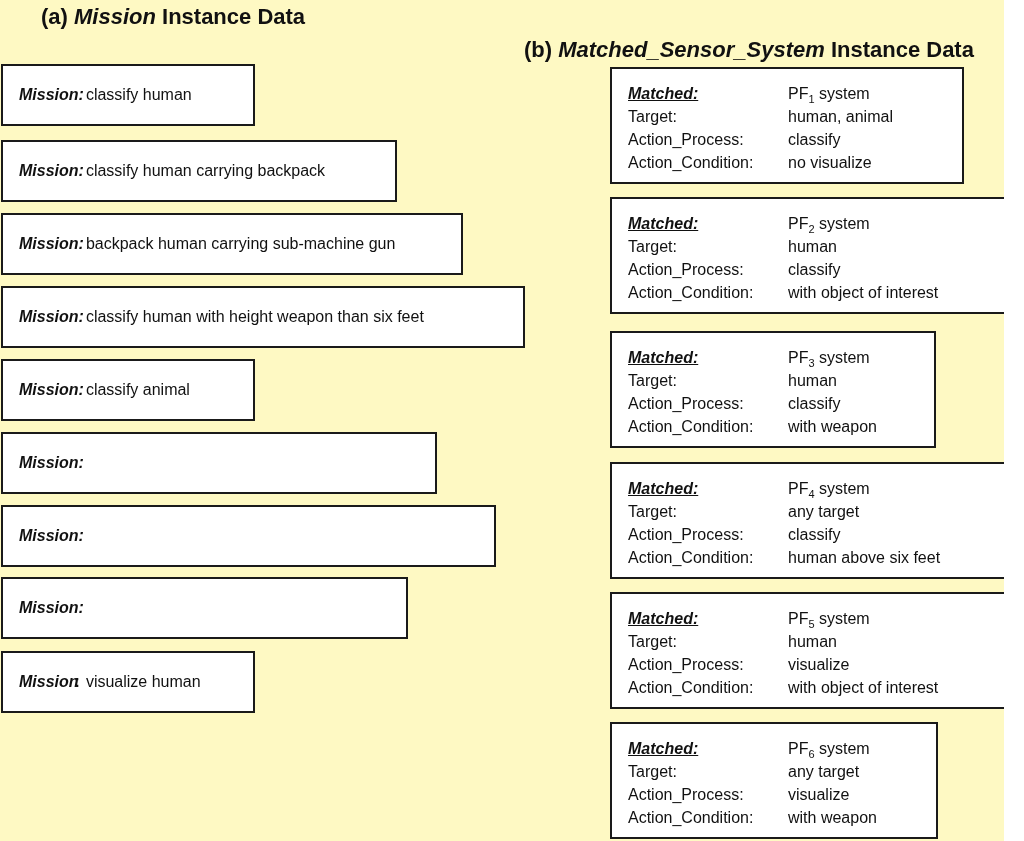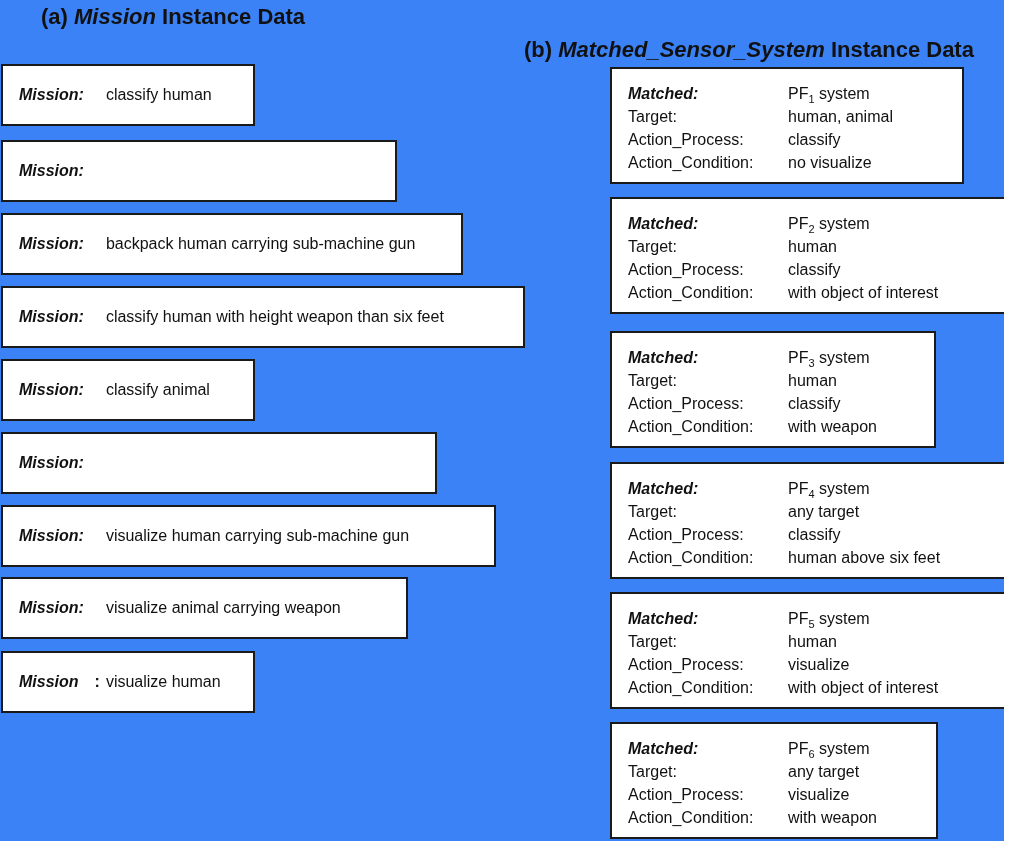--- a/index.html
+++ b/index.html
@@ -4,21 +4,21 @@
 <style>
   html, body {
     margin: 0;
     padding: 0;
     background: #ffffff;
   }
   .canvas {
     position: relative;
     width: 1004px;
     height: 841px;
-    background: #3b82f6;
+    background: #fef9c3;
     font-family: "Liberation Sans", sans-serif;
     color: #111111;
     overflow: hidden;
   }
   .panel-title {
     position: absolute;
     top: 4px;
     font-size: 22px;
     font-weight: bold;
     white-space: nowrap;
@@ -36,21 +36,21 @@
     background: #ffffff;
     display: flex;
     align-items: center;
     padding-left: 16px;
     font-size: 16px;
     white-space: nowrap;
   }
   .mbox .mlabel {
     font-weight: bold;
     font-style: italic;
-    margin-right: 22px;
+    margin-right: 2px;
     text-align: right;
   }
   .mbox .mcolon {
     font-weight: bold;
     font-style: normal;
     margin-left: -6px;
     margin-right: 6px;
   }
   .sbox {
     position: absolute;
@@ -67,20 +67,21 @@
     line-height: 23px;
     white-space: nowrap;
   }
   .srow .slabel {
     width: 160px;
     flex: 0 0 160px;
   }
   .srow .slabel.matched {
     font-weight: bold;
     font-style: italic;
+    text-decoration: underline;
   }
   .srow sub {
     font-size: 11px;
     line-height: 0;
   }
 </style>
 </head>
 <body>
 
 <div class="canvas">
@@ -93,20 +94,21 @@
   </div>
 
   <div class="mbox" style="top:64px;width:254px;">
     <span class="mlabel">Mission:</span>
       <span class="mcolon"></span>
       <span>classify human</span>
   </div>
   <div class="mbox" style="top:140px;width:396px;">
     <span class="mlabel">Mission:</span>
       <span class="mcolon"></span>
+      <span>classify human carrying backpack</span>
   </div>
   <div class="mbox" style="top:213px;width:462px;">
     <span class="mlabel">Mission:</span>
       <span class="mcolon"></span>
       <span>backpack human carrying sub-machine gun</span>
   </div>
   <div class="mbox" style="top:286px;width:524px;">
     <span class="mlabel">Mission:</span>
       <span class="mcolon"></span>
       <span>classify human with height weapon than six feet</span>
@@ -116,26 +118,24 @@
       <span class="mcolon"></span>
       <span>classify animal</span>
   </div>
   <div class="mbox" style="top:432px;width:436px;">
     <span class="mlabel">Mission:</span>
       <span class="mcolon"></span>
   </div>
   <div class="mbox" style="top:505px;width:495px;">
     <span class="mlabel">Mission:</span>
       <span class="mcolon"></span>
-      <span>visualize human carrying sub-machine gun</span>
   </div>
   <div class="mbox" style="top:577px;width:407px;">
     <span class="mlabel">Mission:</span>
       <span class="mcolon"></span>
-      <span>visualize animal carrying weapon</span>
   </div>
   <div class="mbox" style="top:651px;width:254px;">
     <span class="mlabel">Mission</span>
       <span class="mcolon">:</span>
       <span>visualize human</span>
   </div>
 
   <div class="sbox" style="top:67px;width:354px;">
     <div class="srow">
         <span class="slabel matched">Matched:</span>

